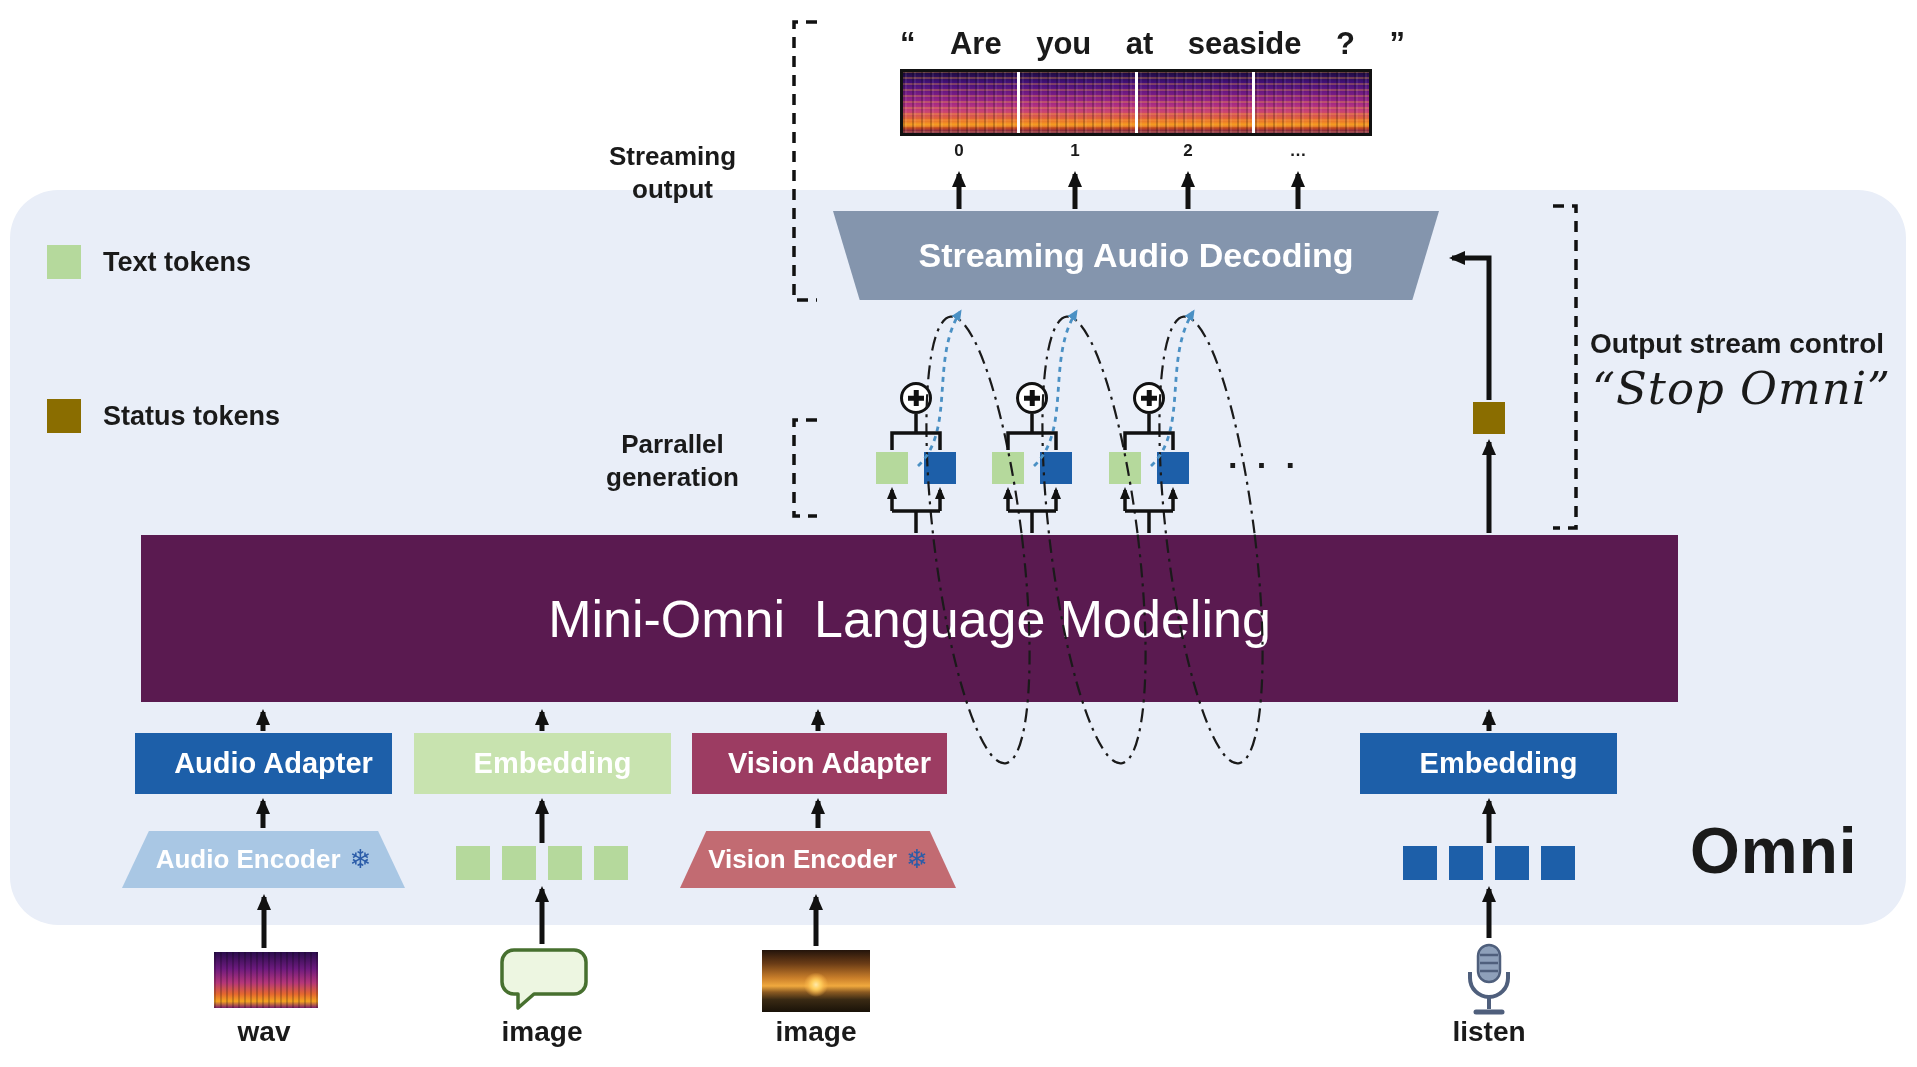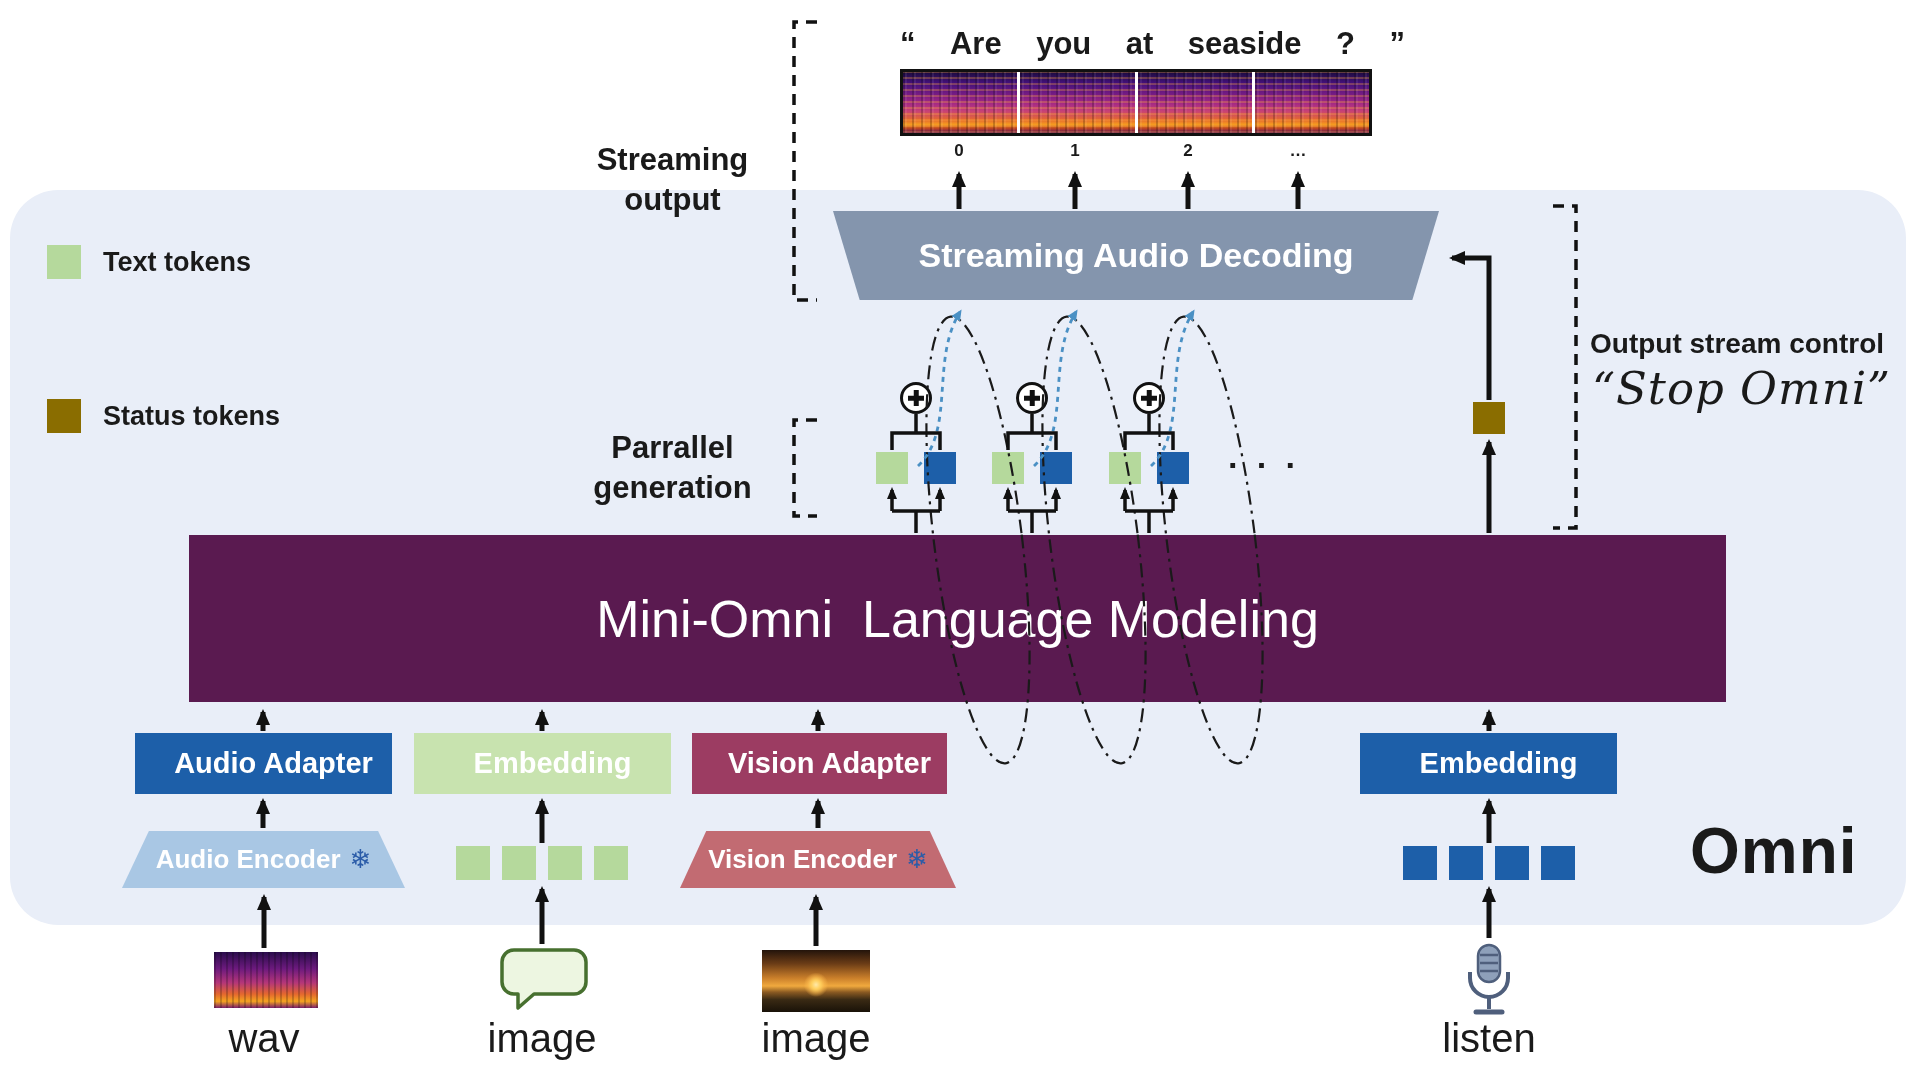--- a/index.html
+++ b/index.html
@@ -16,21 +16,21 @@
               justify-content:space-between;font-size:31px;font-weight:bold;}
   .spectro-strip{position:absolute;left:900px;top:69px;width:472px;height:67px;
                  border:3px solid #111;background:#fff;display:flex;gap:3px;box-sizing:border-box;}
   .spectro-seg{flex:1;
     background:
       repeating-linear-gradient(90deg, rgba(0,0,0,0.20) 0 2px, rgba(255,255,255,0.07) 2px 4px, transparent 4px 9px),
       repeating-linear-gradient(0deg, rgba(255,170,60,0.30) 0 2px, transparent 2px 6px),
       linear-gradient(180deg,#1d0b3e 0%,#43107a 18%,#7a1c84 38%,#a62a84 52%,#c74177 64%,#e4672f 78%,#f59b20 86%,#c2491f 92%,#5a1060 100%);}
   .frame-lbl{position:absolute;top:141px;transform:translateX(-50%);font-size:17px;font-weight:bold;}
   
-  .side-lbl{position:absolute;width:215px;text-align:center;font-size:31px;font-weight:bold;line-height:1.28;}
+  .side-lbl{position:absolute;width:215px;text-align:center;font-size:26px;font-weight:bold;line-height:1.28;}
   
   .decoder{position:absolute;left:833px;top:211px;width:606px;height:89px;background:#8495ad;
            clip-path:polygon(0 0,100% 0,95.6% 100%,4.4% 100%);
            display:flex;align-items:center;justify-content:center;color:#fff;font-size:34px;font-weight:bold;}
   
   .sq{position:absolute;width:32px;height:32px;}
   .green{background:#b5d99c;}
   .blue{background:#1d5fa9;}
   .olive{background:#8a6d00;}
   .plus-circle{position:absolute;width:32px;height:32px;border:3.5px solid #111;border-radius:50%;
@@ -39,39 +39,39 @@
                background:#111;transform:translate(-50%,-50%);}
   .plus-circle::before{width:16px;height:4.5px;}
   .plus-circle::after{width:4.5px;height:16px;}
   .dots{position:absolute;left:1228px;top:446px;font-size:34px;font-weight:bold;letter-spacing:4px;}
   
   .osc-title{position:absolute;left:1590px;top:328px;width:325px;font-size:28px;font-weight:bold;}
   .osc-quote{position:absolute;left:1592px;top:362px;width:325px;font-size:45px;font-weight:normal;
              font-style:italic;font-family:"DejaVu Serif",serif;letter-spacing:1px;}
   
   .llm{position:absolute;left:141px;top:535px;width:1537px;height:167px;background:#5a1a50;
-       display:flex;align-items:center;justify-content:center;color:#fff;font-size:52px;white-space:pre;margin-left:48px;}
+       display:flex;align-items:center;justify-content:center;color:#fff;font-size:52px;white-space:pre;}
   
   .box{position:absolute;height:61px;display:flex;align-items:center;justify-content:center;
        color:#fff;font-weight:bold;font-size:29px;box-sizing:border-box;padding-left:20px;}
   .trap{position:absolute;height:57px;clip-path:polygon(9.5% 0,90.5% 0,100% 100%,0 100%);
         display:flex;align-items:center;justify-content:center;color:#fff;font-weight:bold;font-size:26px;gap:9px;}
   .flake{font-size:26px;color:#2b5ca8;font-weight:normal;}
   .token-row{position:absolute;display:flex;gap:12px;}
   .token-row .tk{width:34px;height:34px;}
   
   .wav-thumb{position:absolute;left:214px;top:952px;width:104px;height:56px;
     background:
       repeating-linear-gradient(90deg, rgba(0,0,0,0.20) 0 2px, transparent 2px 6px),
       linear-gradient(180deg,#2a0d4c 0%,#6d1a7e 30%,#b53679 55%,#e4672f 75%,#f5a320 88%,#7a1f6a 100%);}
   .img-thumb{position:absolute;left:762px;top:950px;width:108px;height:62px;
     background:
       radial-gradient(circle at 50% 56%, #ffe9a8 0%, #ffcf5e 7%, rgba(255,190,80,0.55) 13%, transparent 19%),
       linear-gradient(180deg,#23140b 0%,#6b3c16 22%,#c97e2a 45%,#f0a93e 58%,#8a5a22 68%,#3a2a14 80%,#191208 100%);}
-  .in-lbl{position:absolute;top:1016px;width:160px;text-align:center;font-size:40px;font-weight:normal;}
+  .in-lbl{position:absolute;top:1016px;width:160px;text-align:center;font-size:28px;font-weight:bold;}
   .brand{position:absolute;left:1690px;top:814px;font-size:64px;font-weight:bold;letter-spacing:1px;}
   .overlay{position:absolute;left:0;top:0;pointer-events:none;}
   .bubble,.mic{position:absolute;}
 </style>
 </head>
 <body>
 
 <div class="stage">
 
   <div class="panel"></div>

